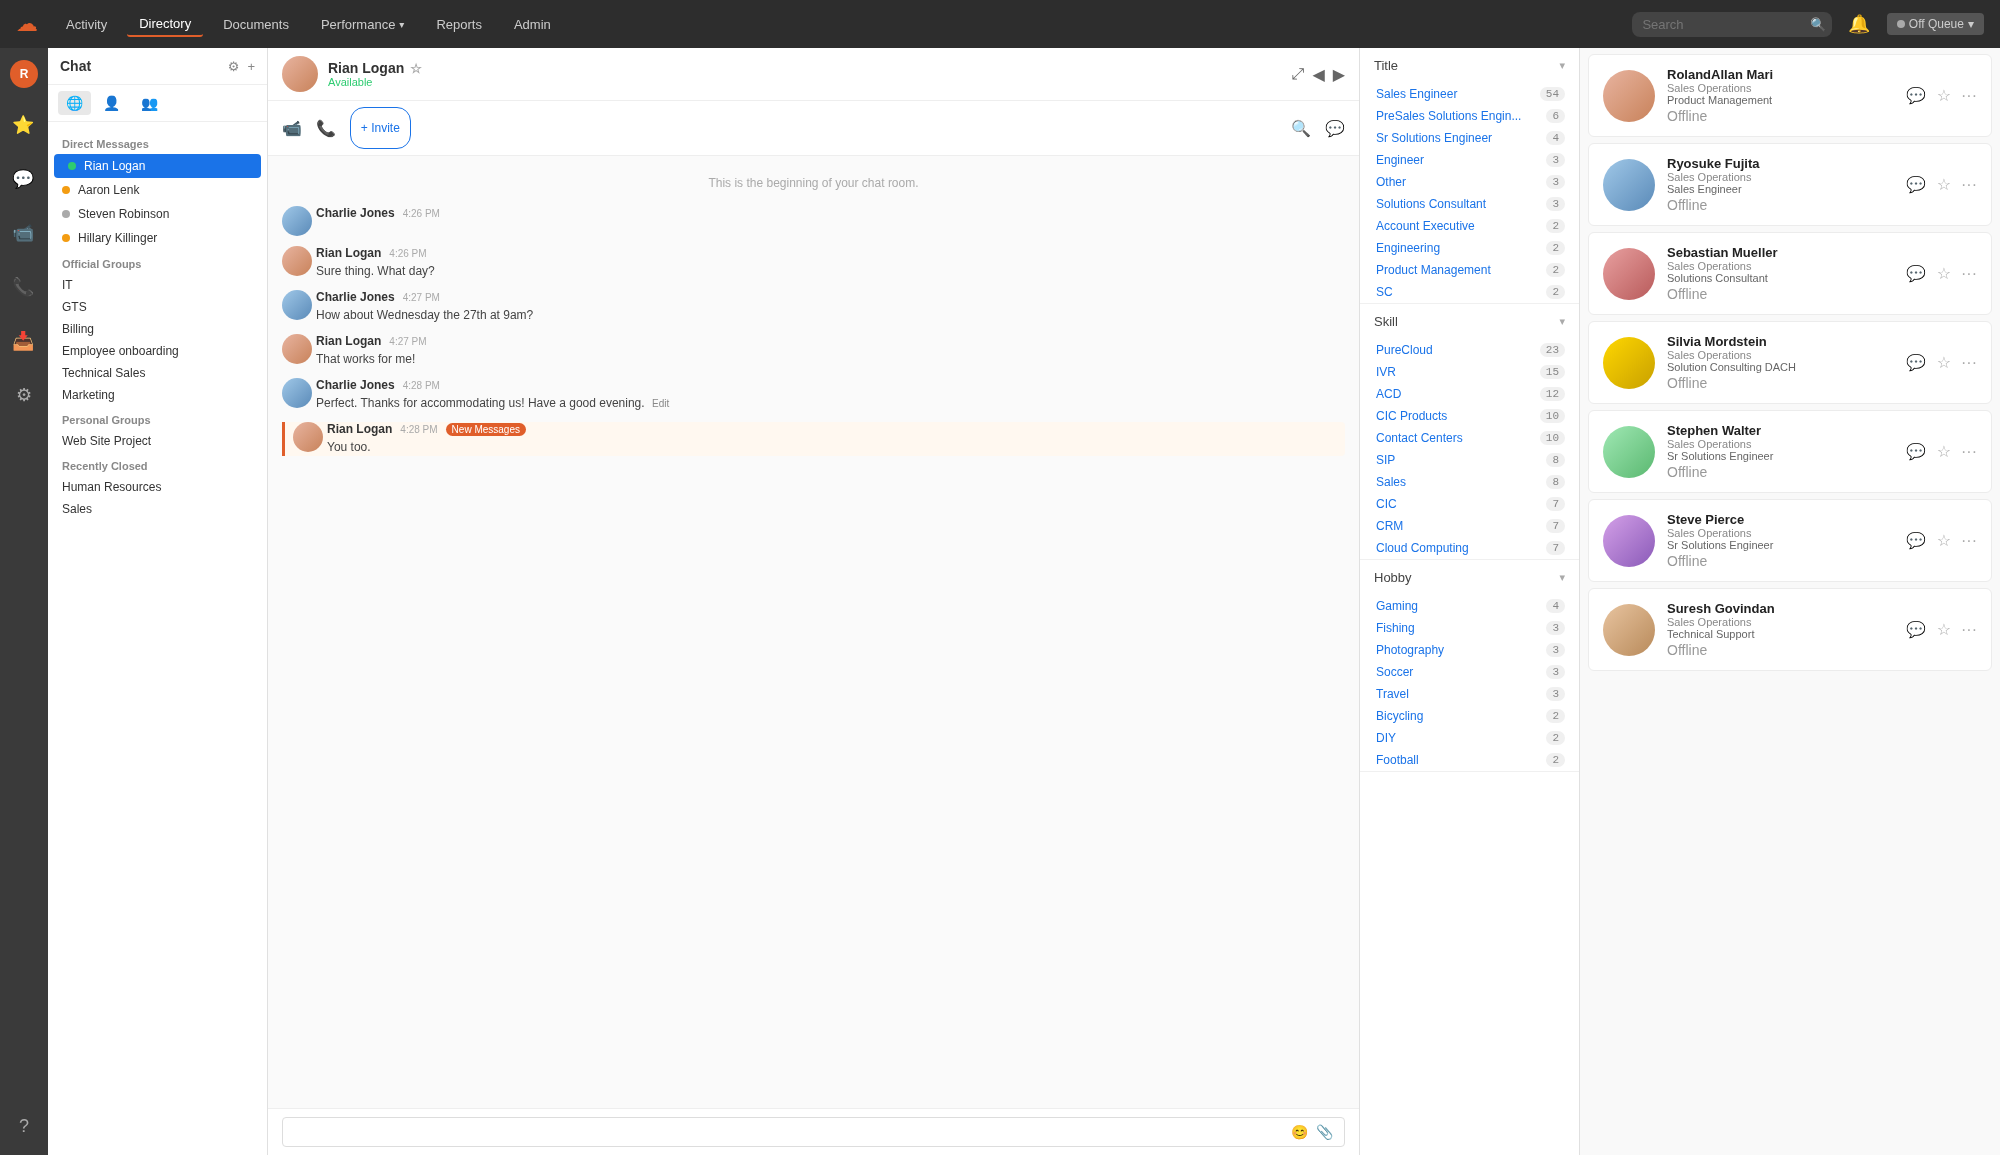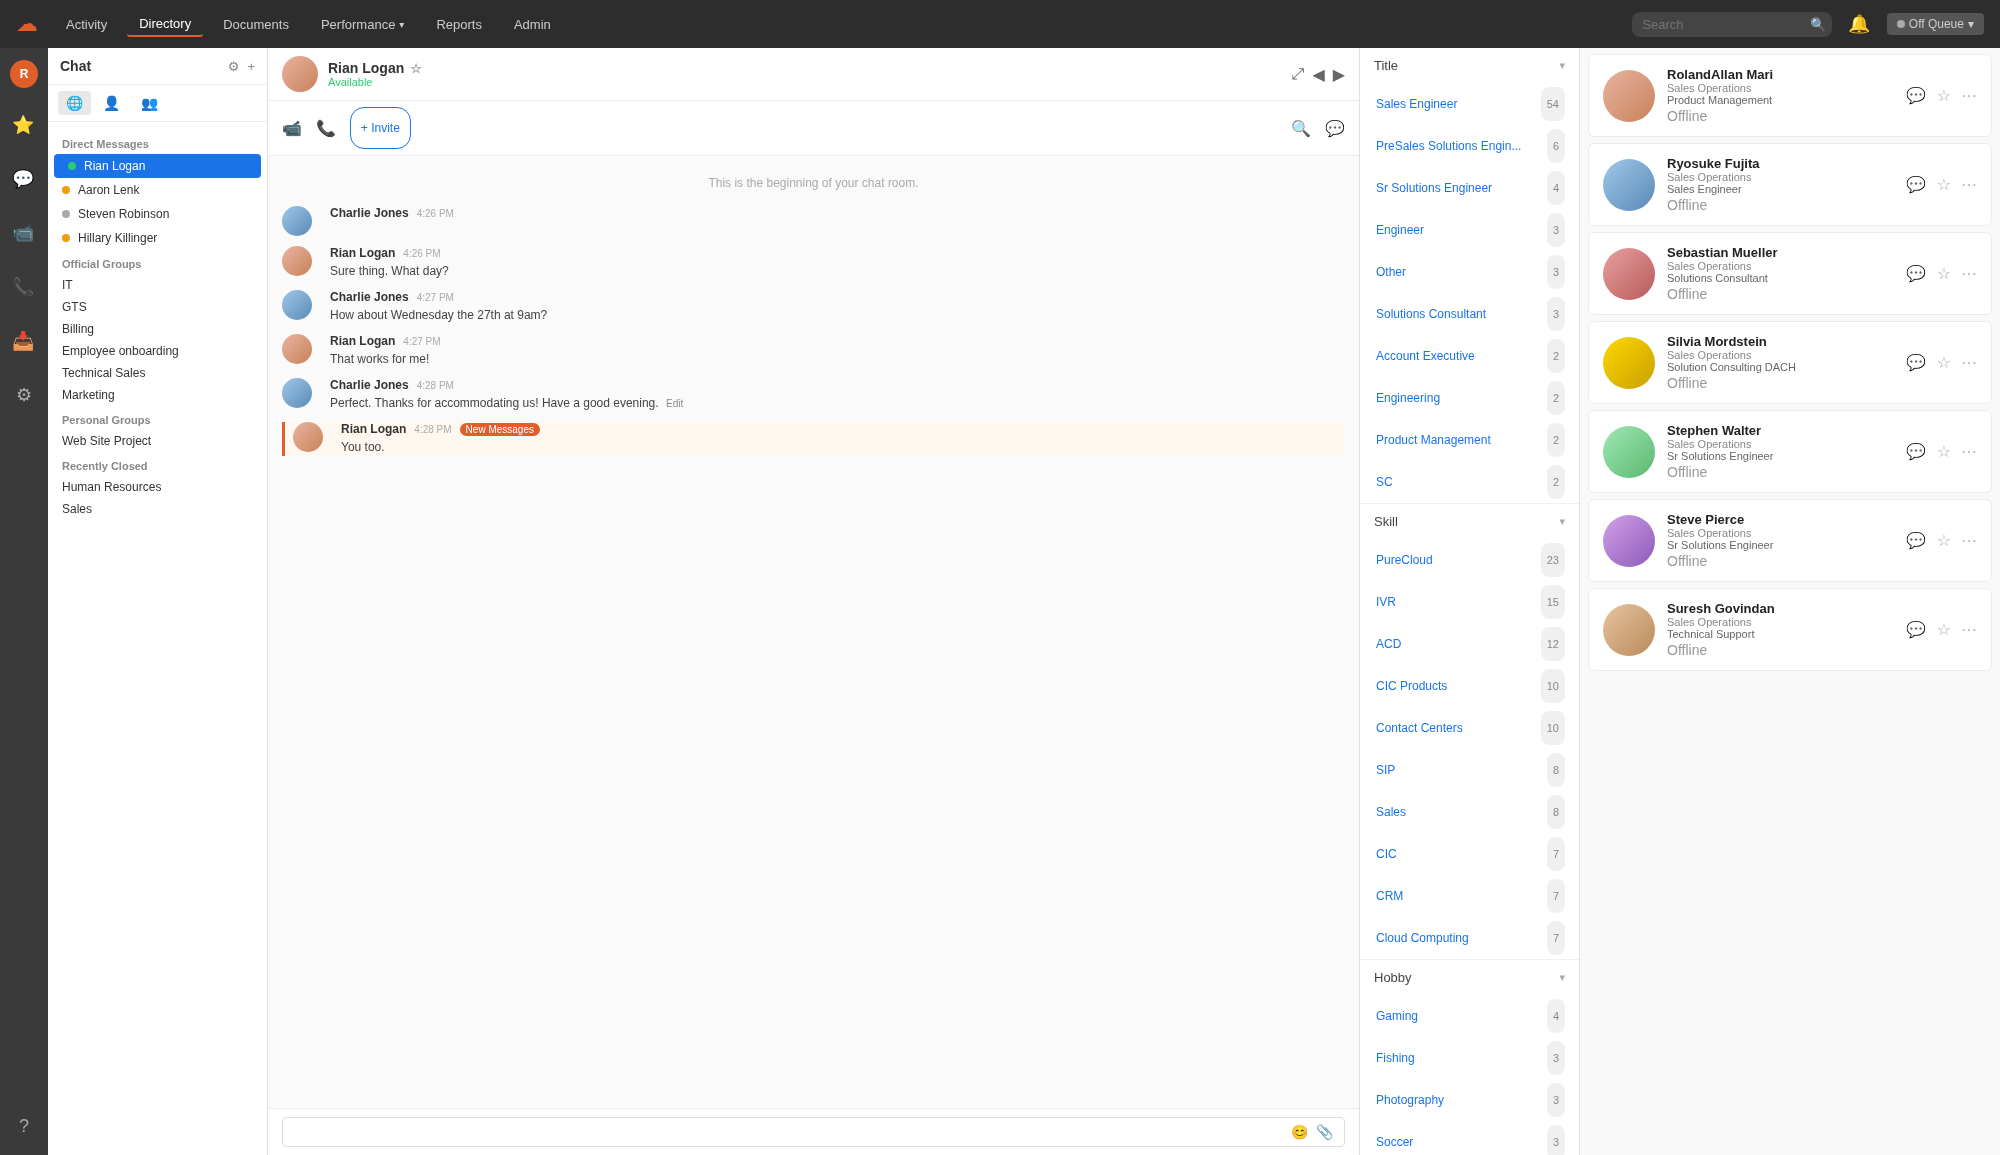--- a/index.html
+++ b/index.html
@@ -55,21 +55,21 @@
     .chat-header-info { flex: 1; }
     .chat-header-name { font-size: 14px; font-weight: 600; color: #333; display: flex; align-items: center; gap: 6px; }
     .chat-header-status { font-size: 11px; color: #2ecc71; font-weight: 500; }
     .chat-header-actions { display: flex; gap: 8px; color: #666; font-size: 16px; align-items: center; }
     .chat-header-actions span { cursor: pointer; }
     .chat-toolbar { padding: 6px 14px; border-bottom: 1px solid #eee; display: flex; align-items: center; gap: 14px; color: #666; font-size: 16px; }
     .chat-toolbar span { cursor: pointer; }
     .invite-btn { background: none; border: 1px solid #1a73e8; color: #1a73e8; padding: 13px 10px; border-radius: 14px; font-size: 12px; cursor: pointer; display: flex; align-items: center; gap: 4px; }
     .chat-messages { flex: 1; overflow-y: auto; padding: 10px 14px; background: #fafafa; }
     .chat-start-note { text-align: center; color: #aaa; font-size: 12px; margin: 10px 0 16px; }
-    .msg-row { display: flex; gap: 18px; margin-bottom: 10px; }
+    .msg-row { display: flex; gap: 4px; margin-bottom: 10px; }
     .msg-avatar { width: 30px; height: 30px; border-radius: 50%; background: #ccc; flex-shrink: 0; overflow: hidden; }
     .msg-content { flex: 1; }
     .msg-meta { display: flex; align-items: baseline; gap: 8px; margin-bottom: 2px; }
     .msg-author { font-size: 12px; font-weight: 600; color: #333; }
     .msg-time { font-size: 10px; color: #aaa; }
     .msg-text { font-size: 12px; color: #444; line-height: 1.5; }
     .msg-edit { font-size: 10px; color: #888; cursor: pointer; margin-left: 4px; }
     .new-messages-badge { background: #e05e2a; color: #fff; font-size: 10px; padding: 1px 6px; border-radius: 8px; float: right; }
     .chat-input-area { padding: 8px 14px; border-top: 1px solid #eee; display: flex; align-items: center; }
     .chat-input { flex: 1; border: 1px solid #ddd; border-radius: 4px; padding: 6px 10px; font-size: 12px; outline: none; display: flex; align-items: center; }
@@ -78,21 +78,21 @@
     .chat-input-icons span { cursor: pointer; }
 
     
     .filter-panel { width: 220px; background: #fff; border-right: 1px solid #e0e0e0; overflow-y: auto; flex-shrink: 0; }
     .filter-section { border-bottom: 1px solid #f0f0f0; }
     .filter-header { display: flex; align-items: center; justify-content: space-between; padding: 10px 14px; cursor: pointer; }
     .filter-header-title { font-size: 13px; font-weight: 500; color: #444; }
     .filter-header .chevron { color: #aaa; font-size: 11px; }
     .filter-item { display: flex; align-items: center; justify-content: space-between; padding: 4px 14px 4px 16px; cursor: pointer; }
     .filter-name { font-size: 12px; color: #1a73e8; }
-    .filter-count { font-size: 11px; color: #888; background: #f0f0f0; padding: 11px 6px; border-radius: 8px; }
+    .filter-count { font-size: 11px; color: #888; background: #f0f0f0; padding: 1px 6px; border-radius: 8px; font-family: Liberation Mono, monospace; }
 
     
     .directory-panel { width: 420px; background: #f9f9f9; overflow-y: auto; flex-shrink: 0; }
     .dir-card { background: #fff; margin: 6px 8px; border-radius: 6px; padding: 12px 14px; display: flex; align-items: center; gap: 12px; border: 1px solid #ececec; }
     .dir-avatar { width: 52px; height: 52px; border-radius: 50%; background: #ccc; flex-shrink: 0; overflow: hidden; }
     .dir-info { flex: 1; }
     .dir-name { font-size: 13px; font-weight: 600; color: #222; }
     .dir-dept { font-size: 11px; color: #888; }
     .dir-title { font-size: 11px; color: #666; }
     .dir-status { font-size: 14px; color: #999; margin-top: 2px; }

